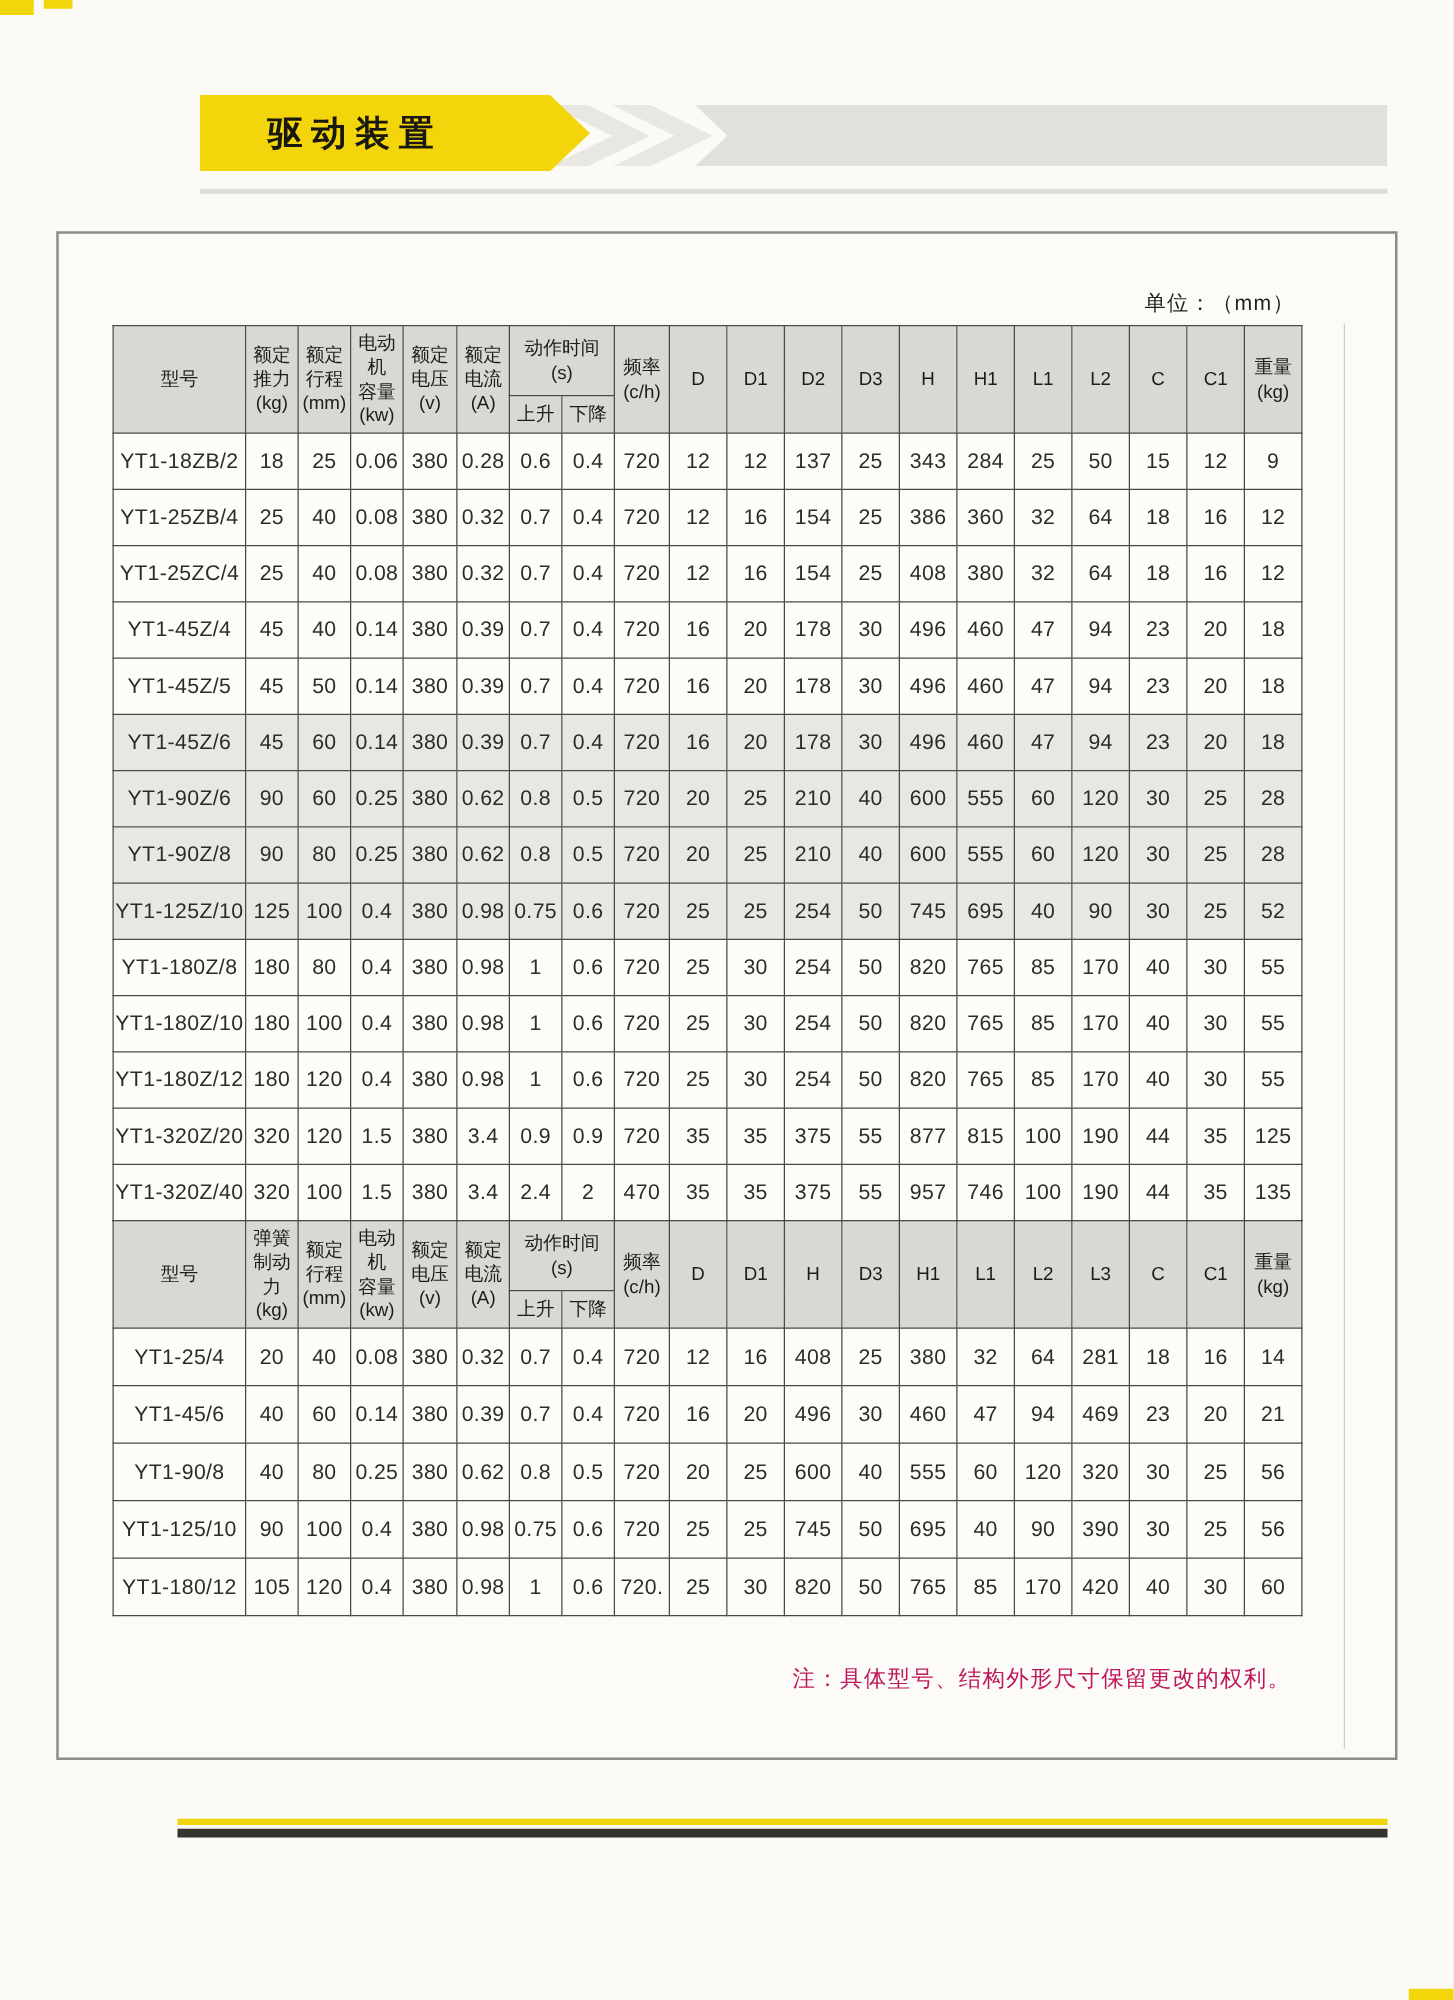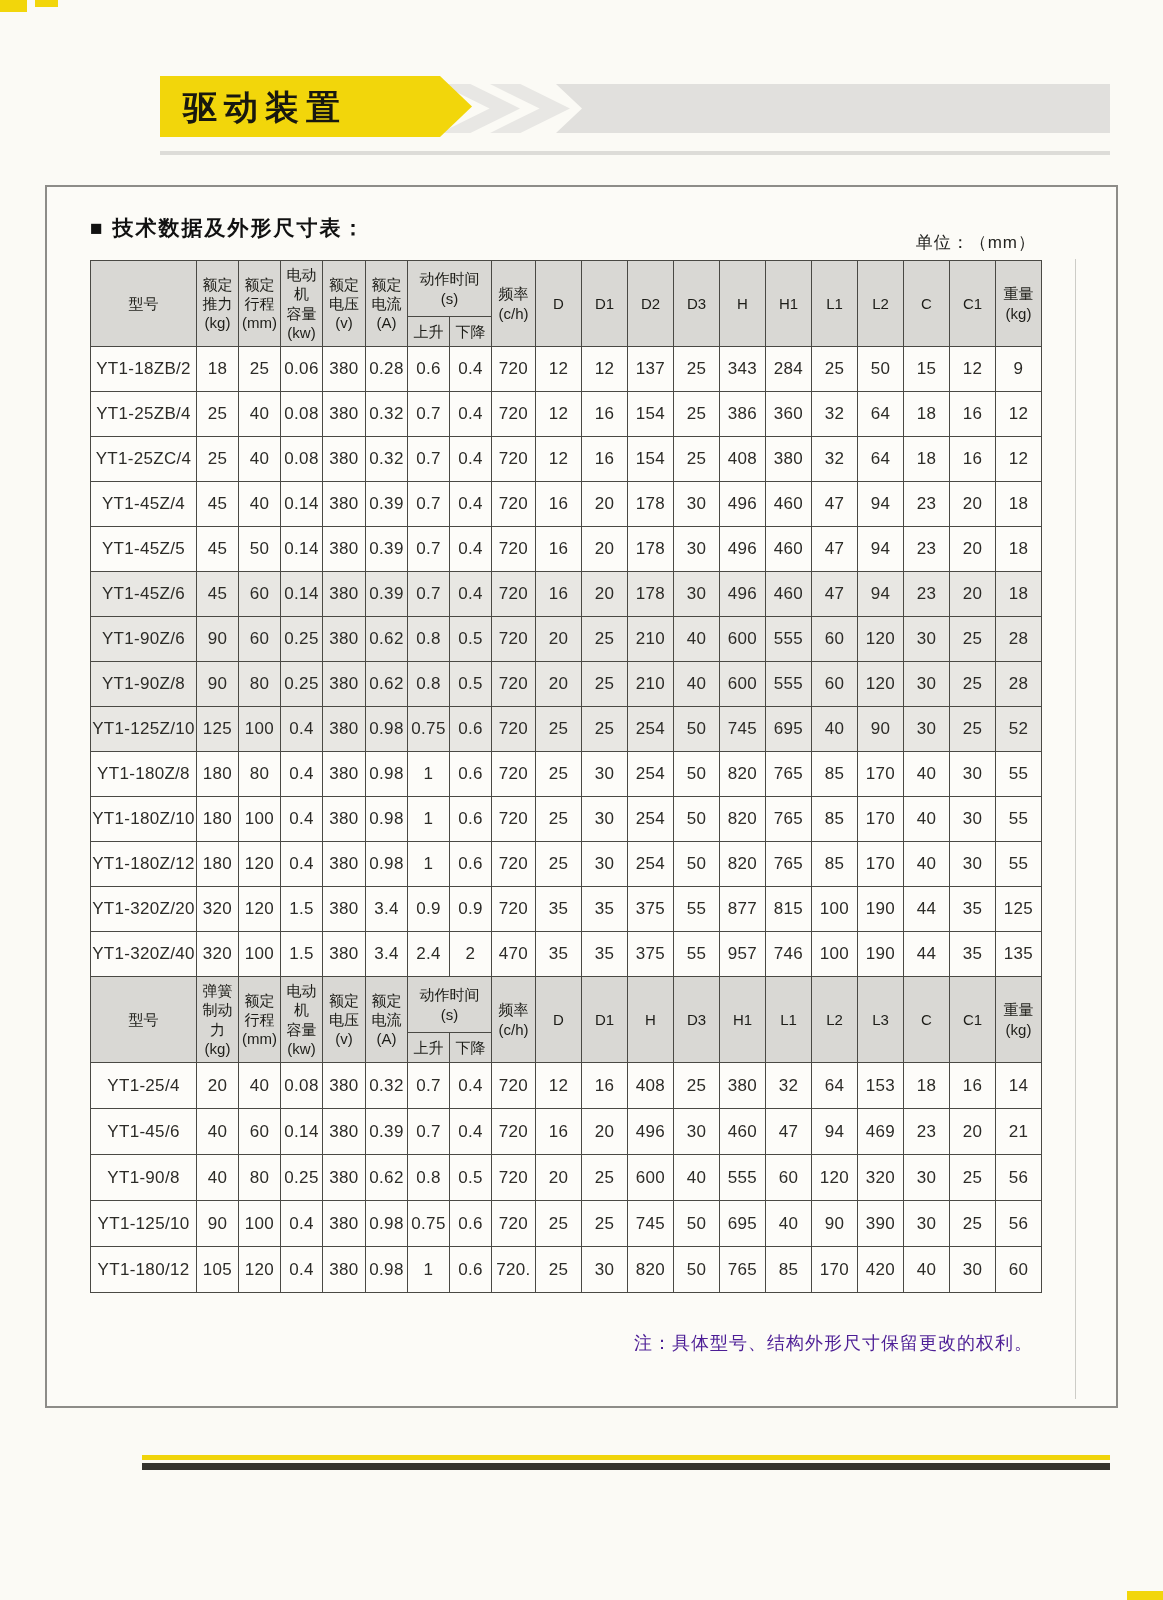--- a/index.html
+++ b/index.html
@@ -25,43 +25,43 @@
   .header-bar {
     position:absolute; left:556px; top:84px; width:554px; height:49px; background:#e1e0dd;
     clip-path:polygon(0 0,100% 0,100% 100%,0 100%,26px 50%);
   }
   .banner-arrow {
     position:absolute; left:160px; top:76px; width:312px; height:61px; background:#f2d60b;
     clip-path:polygon(0 0,calc(100% - 32px) 0,100% 50%,calc(100% - 32px) 100%,0 100%);
     display:flex; align-items:center;
   }
   .banner-title {
-    font-size:34px; font-weight:bold; color:#18180f;
-    padding-left:23px; letter-spacing:7px; line-height:1;
+    font-size:28px; font-weight:bold; color:#18180f;
+    padding-left:54px; letter-spacing:7px; line-height:1;
   }
   .banner-underline {
     position:absolute; left:160px; top:151px; width:950px; height:4px; background:#dddcd8;
   }
 
   
   .content-box {
     position:absolute; left:45px; top:185px; width:1073px; height:1223px;
     border:2px solid #8d8c88; background:#fcfbf7;
   }
   .section-title {
     position:absolute; left:43px; top:27px;
     font-size:21px; font-weight:bold; color:#111; letter-spacing:2px;
   }
   .unit-label {
     position:absolute; right:80px; top:44px;
     font-size:17px; color:#1f1f1c; letter-spacing:1px;
   }
   .footnote {
     position:absolute; right:83px; top:1144px;
-    font-size:18px; color:#4c1d95; letter-spacing:1px;
+    font-size:18px; color:#be185d; letter-spacing:1px;
   }
   
   .fold-line {
     position:absolute; left:1028px; top:72px; width:1px; height:1140px;
     background:rgba(130,128,120,0.38);
   }
 
   
   table.spec {
     position:absolute; left:43px; width:951px;
@@ -101,21 +101,20 @@
 
   <div class="chevron chevron-1"></div>
   <div class="chevron chevron-2"></div>
   <div class="header-bar"></div>
   <div class="banner-arrow">
     <span class="banner-title">驱动装置</span>
   </div>
   <div class="banner-underline"></div>
 
   <div class="content-box">
-    <div class="section-title">■ 技术数据及外形尺寸表：</div>
     <div class="unit-label">单位：（mm）</div>
 
     <table class="spec" id="table1">
         <colgroup>
           <col style="width: 106px;">
           <col style="width: 42px;">
           <col style="width: 42px;">
           <col style="width: 42px;">
           <col style="width: 43px;">
           <col style="width: 42px;">
@@ -560,21 +559,21 @@
             <td>0.7</td>
             <td>0.4</td>
             <td>720</td>
             <td>12</td>
             <td>16</td>
             <td>408</td>
             <td>25</td>
             <td>380</td>
             <td>32</td>
             <td>64</td>
-            <td>153</td>
+            <td>281</td>
             <td>18</td>
             <td>16</td>
             <td>14</td>
           </tr>
           <tr>
             <td>YT1-45/6</td>
             <td>40</td>
             <td>60</td>
             <td>0.14</td>
             <td>380</td>

